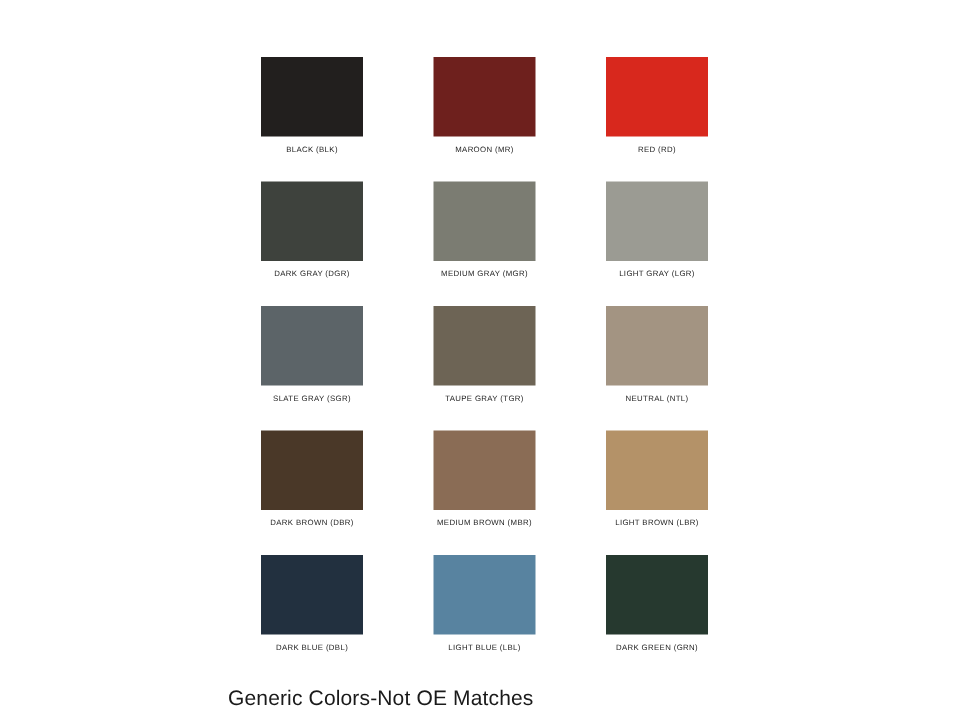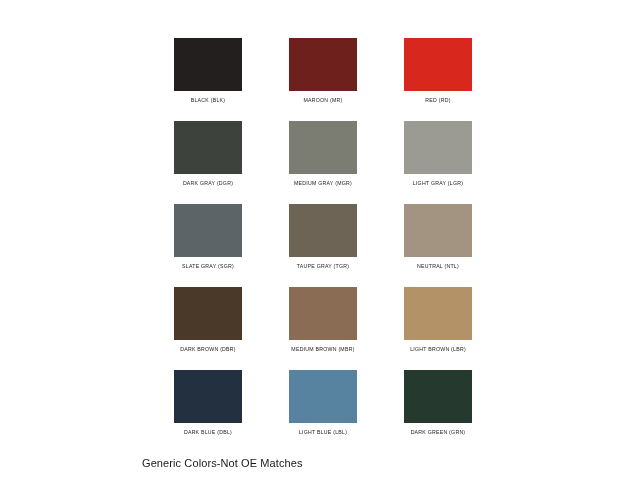--- a/index.html
+++ b/index.html
@@ -44,23 +44,23 @@
     margin-top: 6px;
     font-size: 5.2px;
     letter-spacing: 0.25px;
     color: #1c1c1c;
     text-align: center;
     line-height: 7px;
     white-space: nowrap;
   }
   .footer-note {
     position: absolute;
-    left: 142px;
+    left: 152px;
     top: 457px;
-    font-size: 11px;
+    font-size: 14px;
     color: #1a1a1a;
     letter-spacing: 0.1px;
     white-space: nowrap;
   }
 </style>
 </head>
 <body>
 
 <div class="page">
 

